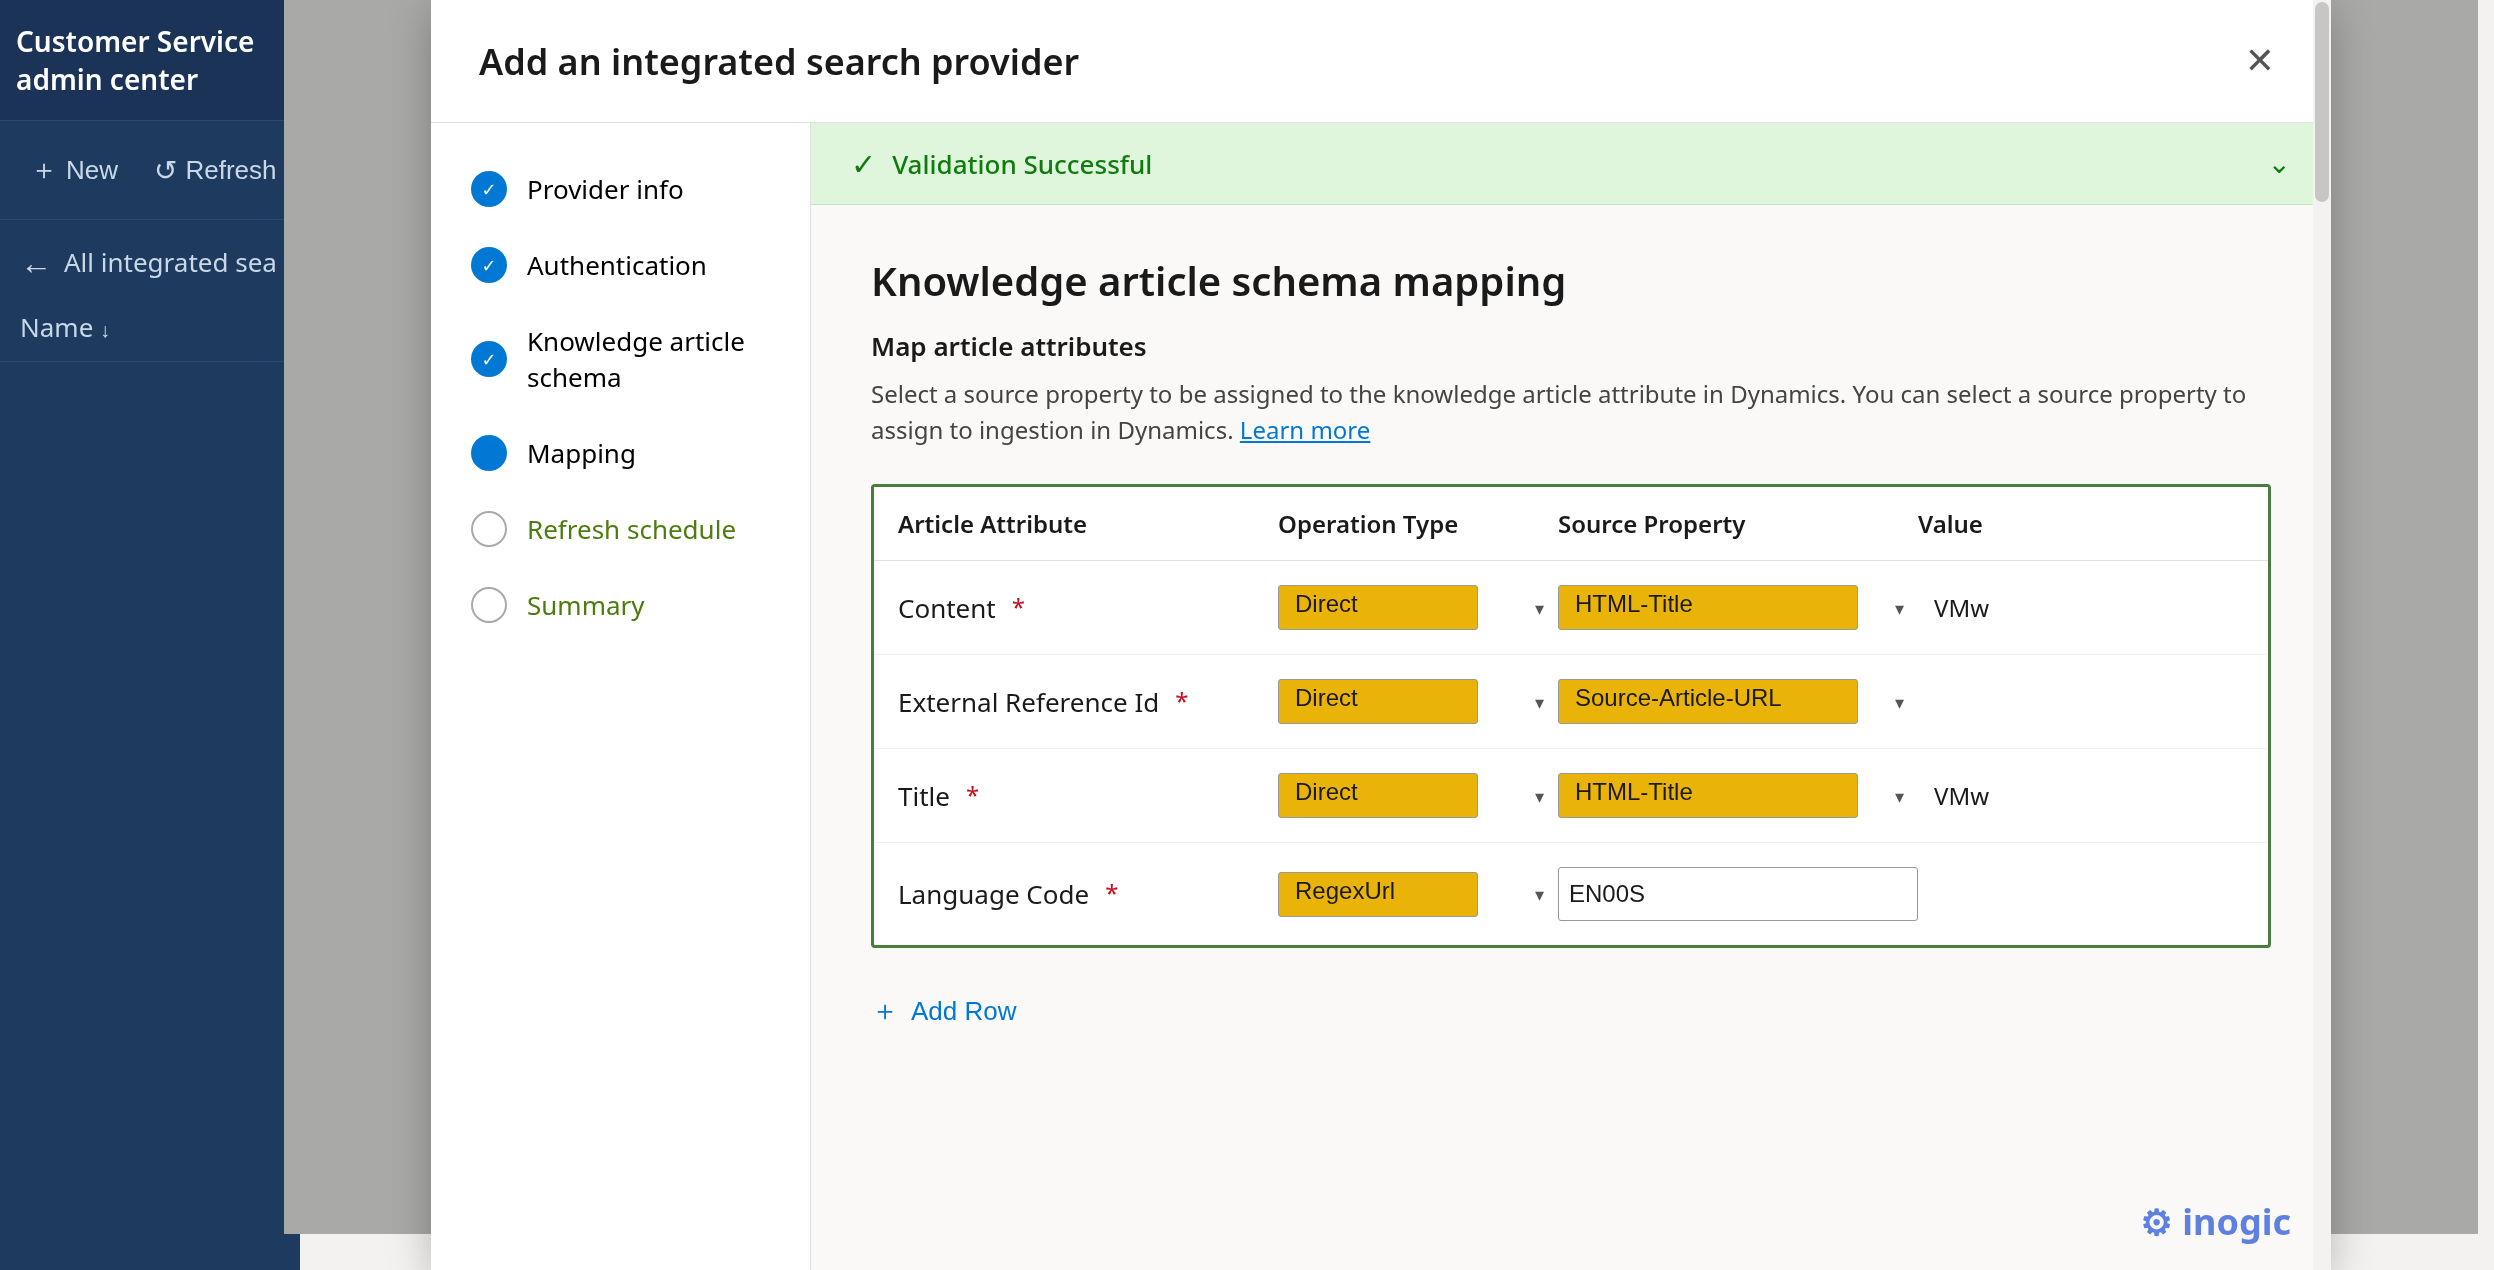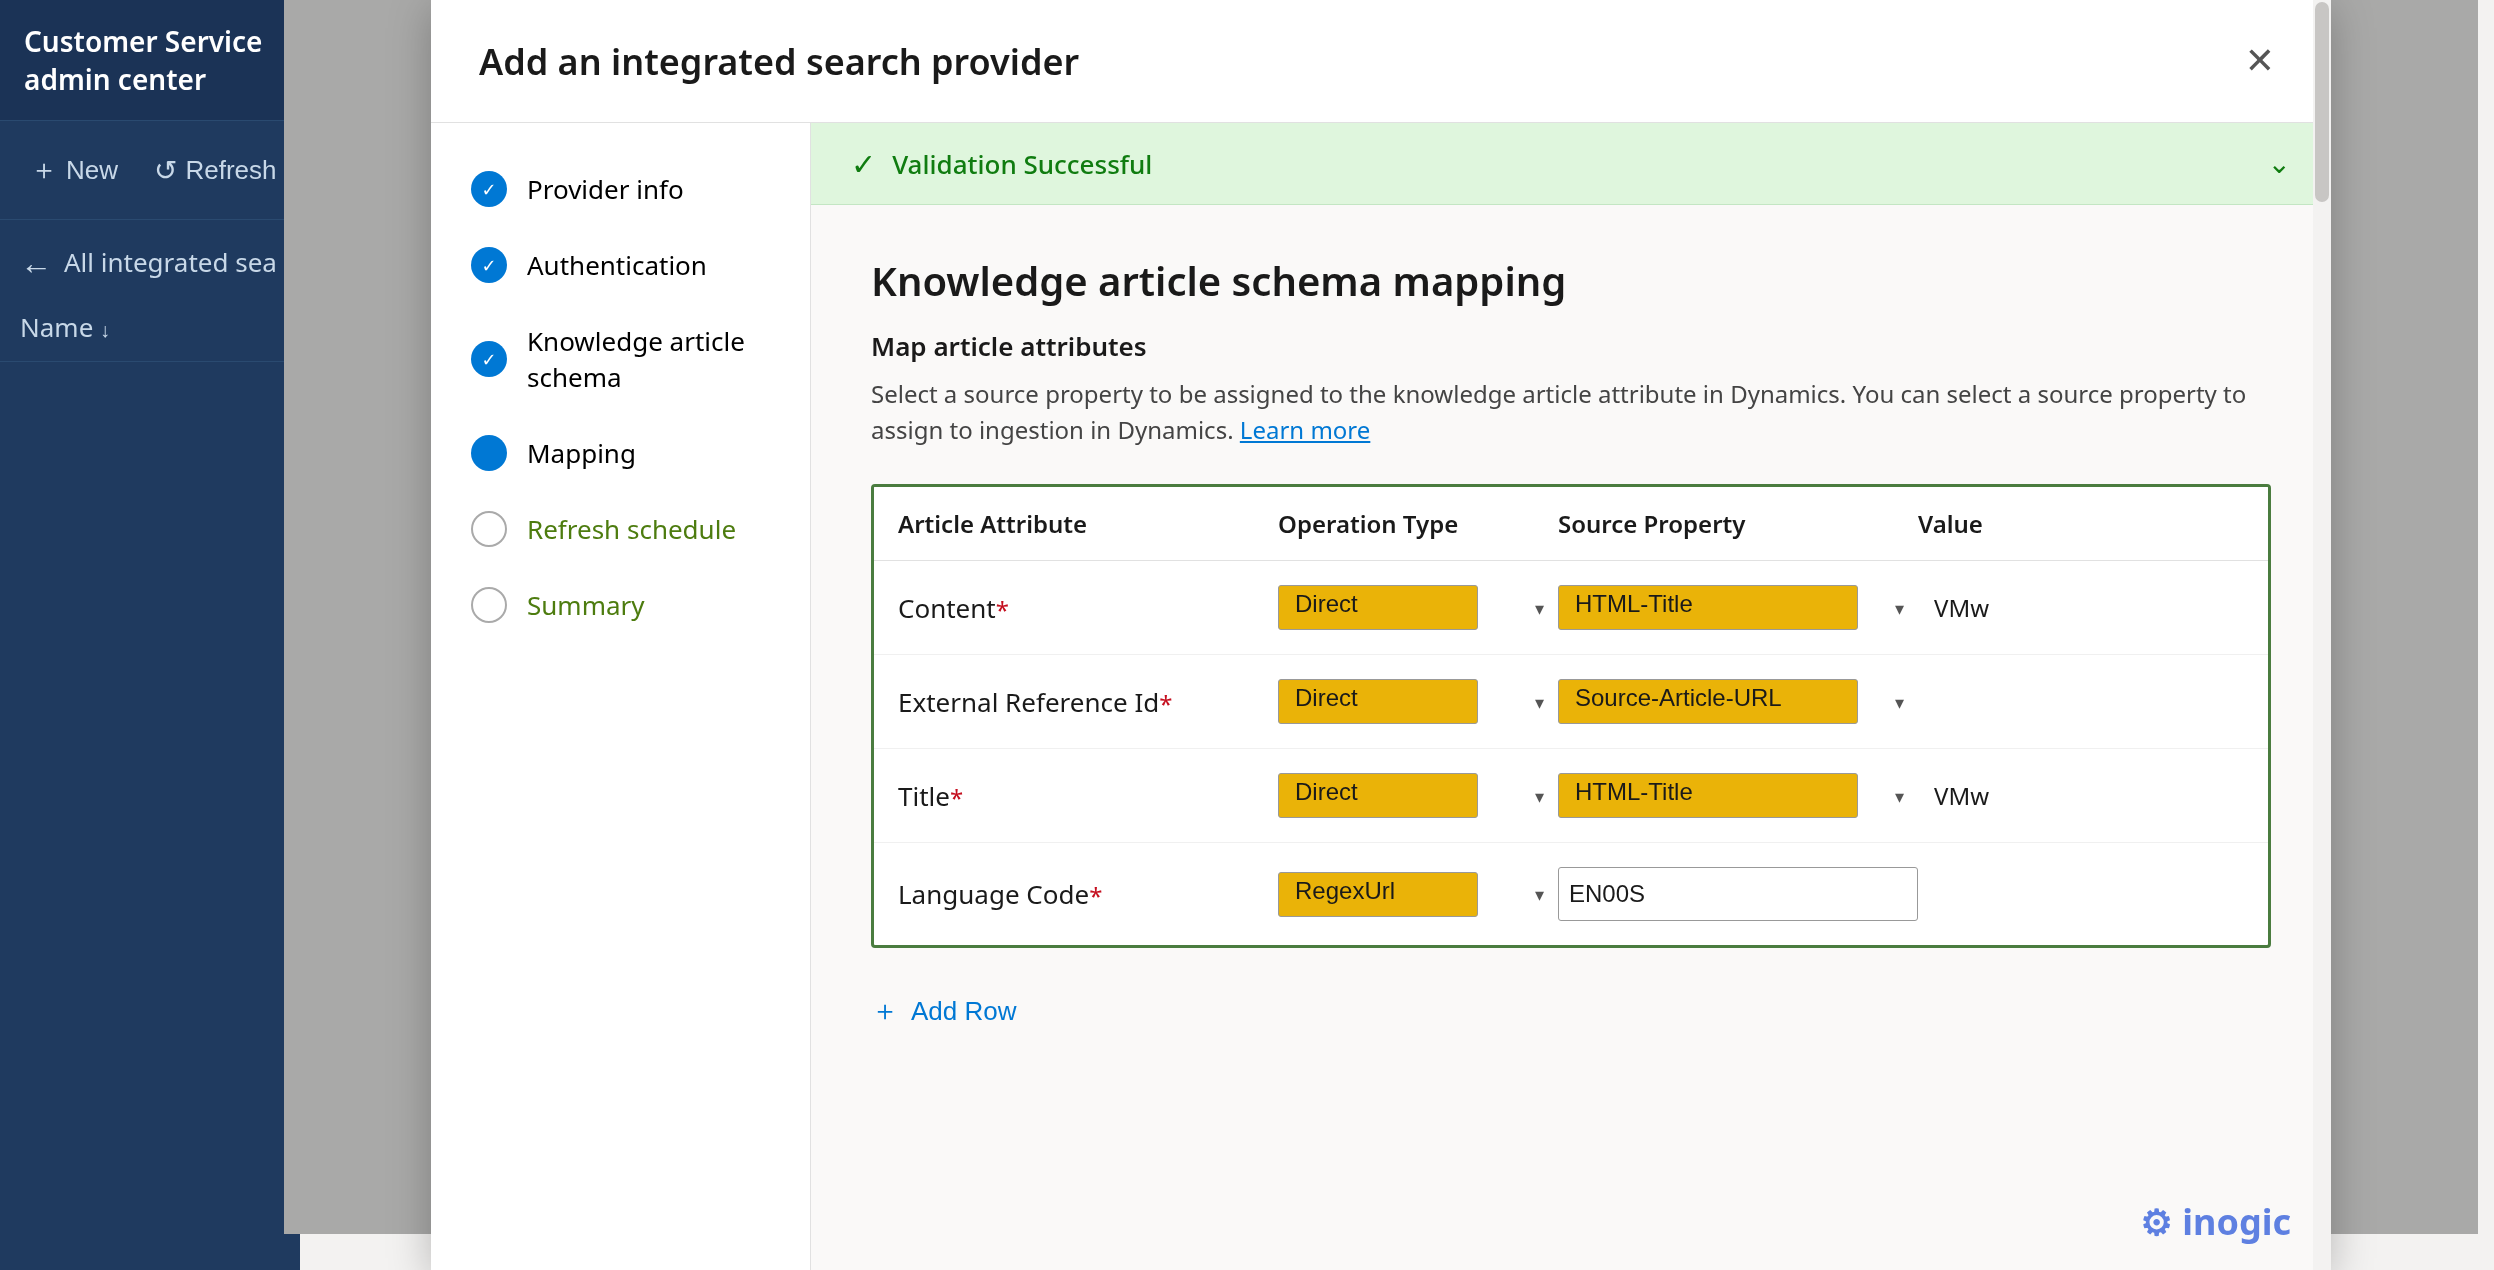--- a/index.html
+++ b/index.html
@@ -8,21 +8,21 @@
     
     .sidebar {
       position: absolute;
       left: 0; top: 0;
       width: 300px; height: 1270px;
       background: #1f3a5f;
       display: flex; flex-direction: column;
     }
     .sidebar-header {
       background: #1b3356;
-      padding: 22px 24px;
+      padding: 22px 16px;
       color: #fff;
       font-size: 28px;
       font-weight: 600;
       border-bottom: 1px solid #2a4a70;
     }
     .sidebar-toolbar {
       display: flex;
       align-items: center;
       padding: 24px 20px;
       gap: 16px;
@@ -239,21 +239,21 @@
       display: grid;
       grid-template-columns: 380px 280px 360px 200px;
       padding: 24px 24px;
       border-bottom: 1px solid #f0f0f0;
       align-items: center;
     }
     .mapping-row:last-child { border-bottom: none; }
     .attr-name {
       font-size: 26px;
       color: #1a1a1a;
-      display: flex; align-items: flex-end; gap: 0;
+      display: flex; align-items: flex-start; gap: 16px;
     }
     .required-star { color: #c50f1f; font-size: 24px; }
 
     .select-wrapper {
       position: relative;
       display: inline-block;
     }
     .mapping-select {
       appearance: none;
       -webkit-appearance: none;

